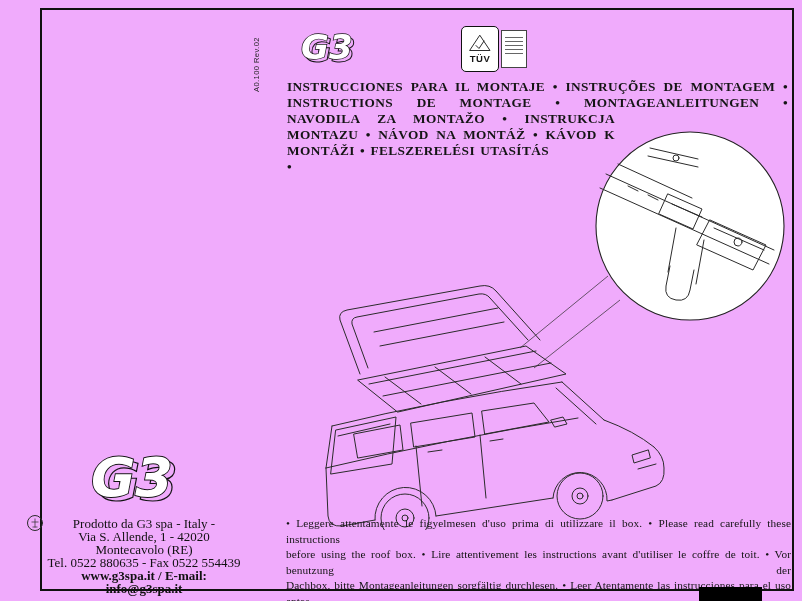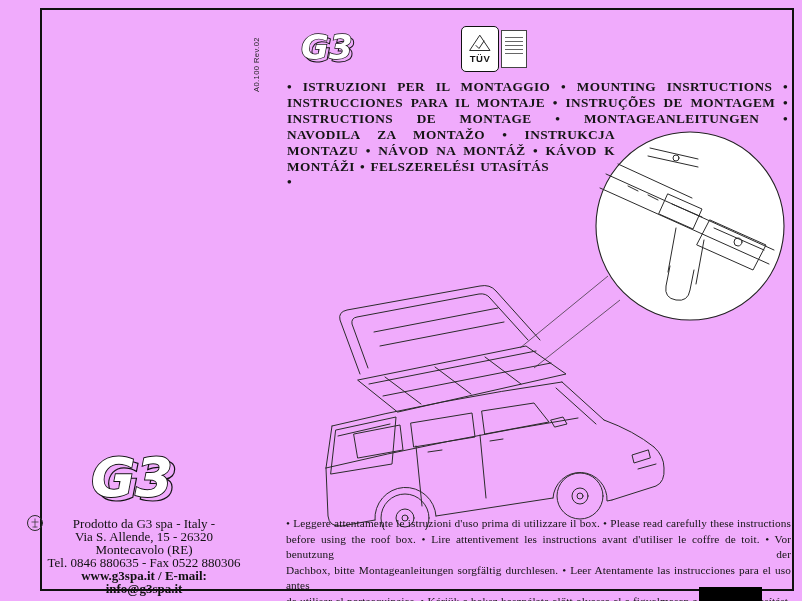--- a/index.html
+++ b/index.html
@@ -84,21 +84,20 @@
     <div class="tuv-side">
       <div class="bar"></div>
         <div class="bar"></div>
         <div class="bar"></div>
         <div class="bar"></div>
         <div class="bar"></div>
     </div>
   </div>
 
   <div class="title-block">
-    <div class="title-line">• ISTRUZIONI PER IL MONTAGGIO • MOUNTING INSRTUCTIONS •</div>
     <div class="title-line">INSTRUCCIONES PARA IL MONTAJE • INSTRUÇÕES DE MONTAGEM •</div>
     <div class="title-line">INSTRUCTIONS DE MONTAGE • MONTAGEANLEITUNGEN •</div>
     <div class="title-line w-mid">NAVODILA ZA MONTAŽO • INSTRUKCJA</div>
     <div class="title-line w-mid">MONTAZU • NÁVOD NA MONTÁŽ • KÁVOD K</div>
     <div class="title-line w-short">MONTÁŽI • FELSZERELÉSI UTASÍTÁS •</div>
   </div>
 
   <svg class="illustration" width="530" height="414" viewBox="0 0 530 414">
 
     <g class="thin">
@@ -185,27 +184,27 @@
     <text class="logo-text" x="5" y="62" font-size="54" stroke-width="1.8">G3</text>
   </svg>
 
   <svg class="stamp-icon" width="18" height="18" viewBox="0 0 18 18">
     <circle cx="9" cy="9" r="7.5" class="ink"></circle>
     <path d="M9,4.5 v9 M5.5,8 h7 M6.5,13 h5" class="thin"></path>
   </svg>
 
   <div class="company-block">
     <div class="company-line">Prodotto da G3 spa - Italy -</div>
-    <div class="company-line">Via S. Allende, 15 - 26320 Montecavolo (RE)</div>
-    <div class="company-line">Tel. 0846 880635 - Fax 0522 880306</div>
+    <div class="company-line">Via S. Allende, 1 - 42020 Montecavolo (RE)</div>
+    <div class="company-line">Tel. 0522 880635 - Fax 0522 554439</div>
     <div class="company-line bold">www.g3spa.it / E-mail: info@g3spa.it</div>
   </div>
 
   <div class="notice-block">
-    <div class="notice-line">• Leggere attentamente le istruzioni d'uso prima di utilizzare il box. • Please read carefully these instructions</div>
+    <div class="notice-line">• Leggere attentamente le figyelmesen d'uso prima di utilizzare il box. • Please read carefully these instructions</div>
     <div class="notice-line">before using the roof box. • Lire attentivement les instructions avant d'utiliser le coffre de toit. • Vor benutzung der</div>
     <div class="notice-line">Dachbox, bitte Montageanleitungen sorgfältig durchlesen. • Leer Atentamente las instrucciones para el uso antes</div>
     <div class="notice-line">de utilisar el portaequipajes. • Kérjük a boksz használata előtt olvassa el a figyelmesen a használati utasítást.</div>
   </div>
 
   <div class="black-mark"></div>
 
 </div>
 
 </body></html>

